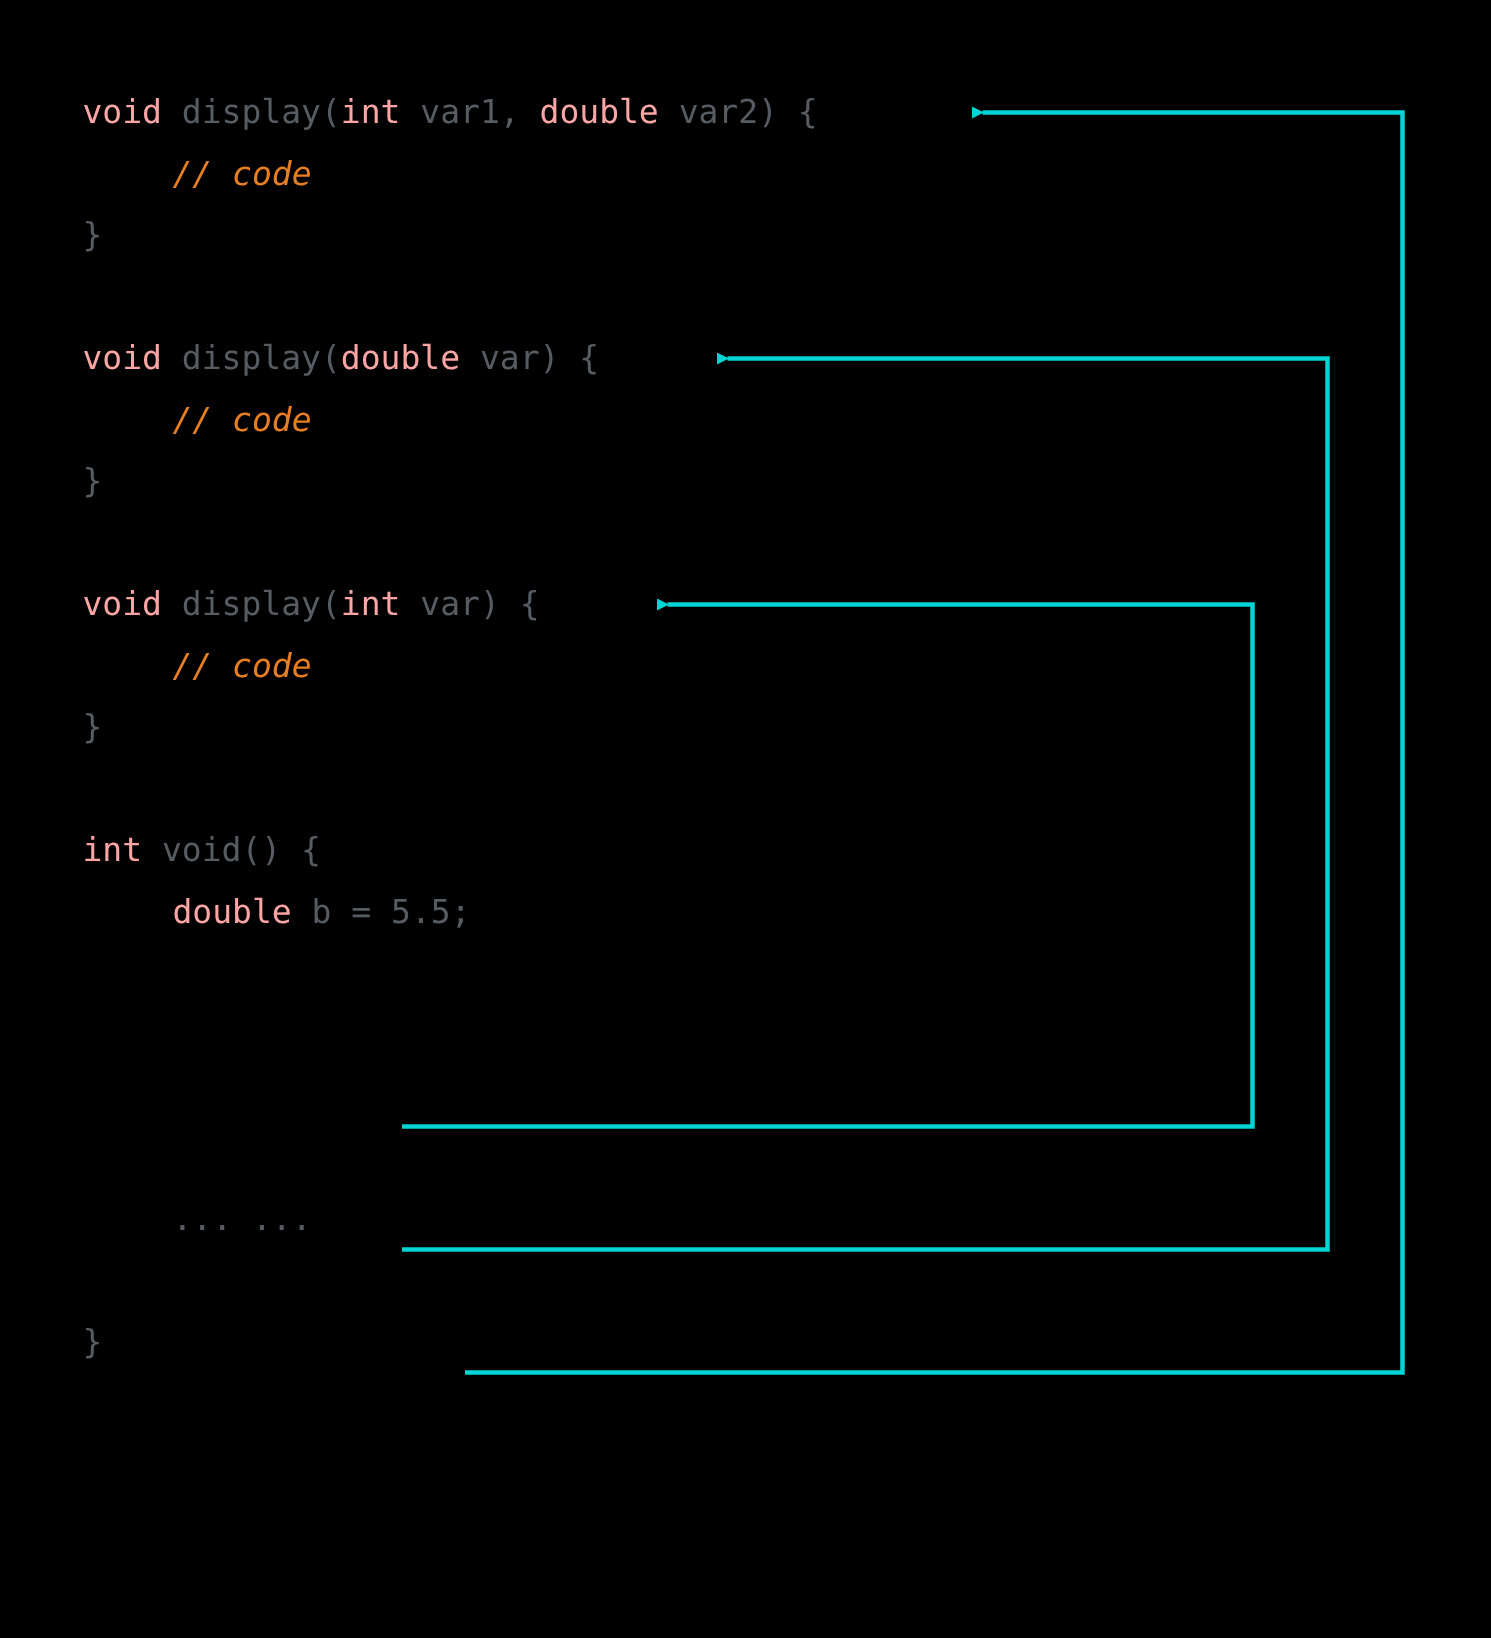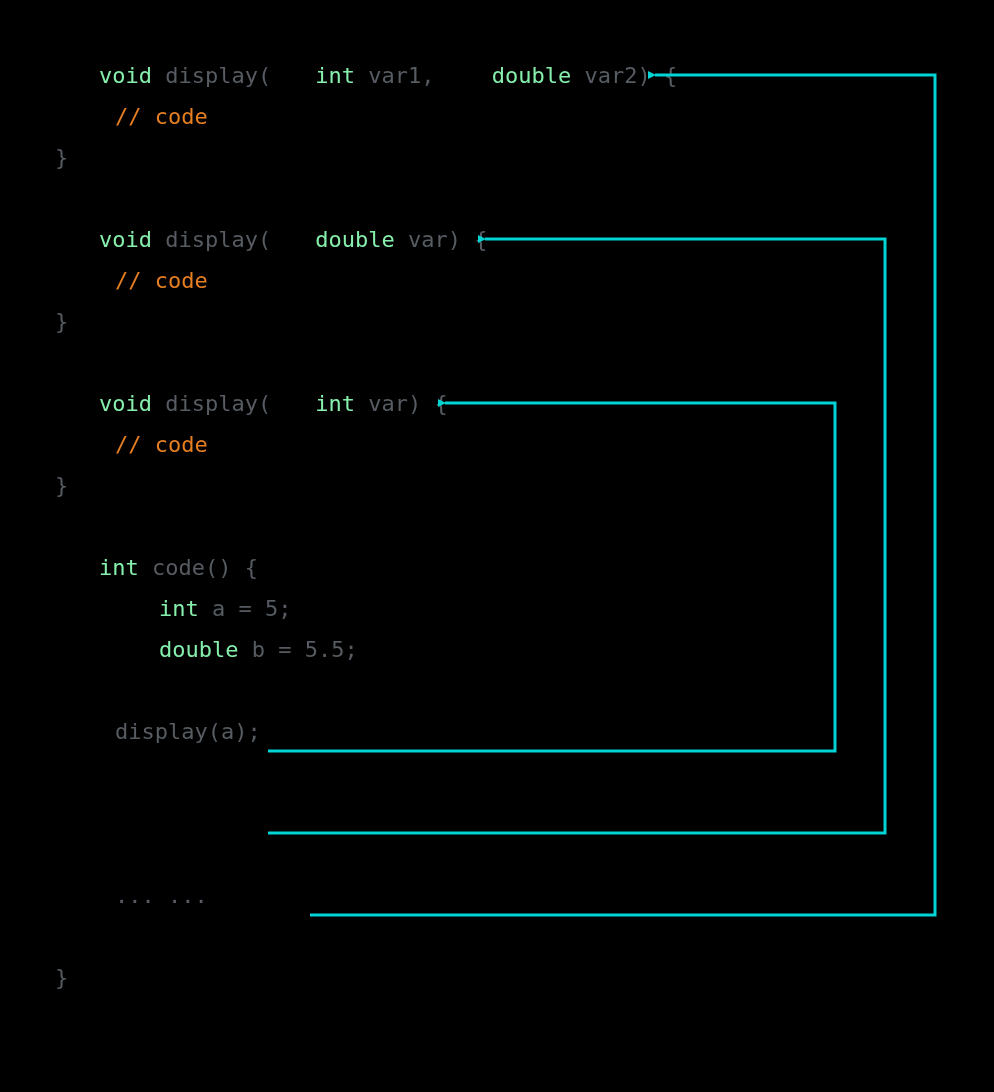--- a/index.html
+++ b/index.html
@@ -19,22 +19,22 @@
     .code-container {
       position: absolute;
       top: 55px;
       left: 55px;
       line-height: 41px;
     }
     .line {
       white-space: pre;
       color: #565c62;
     }
-    .kw { color: #86efac; margin-left: 44px; }
-    .comment { color: #e67e22; }
+    .kw { color: #fca5a5; }
+    .comment { color: #e67e22; font-style: italic; }
     .indent { display: inline-block; width: 60px; }
     svg.arrows {
       position: absolute;
       top: 0;
       left: 0;
       width: 994px;
       height: 1092px;
       pointer-events: none;
     }
   </style>
@@ -51,25 +51,23 @@
   <div class="line"><span class="kw">void</span> <span>display</span>(<span class="kw">double</span> <span>var</span><span>) {</span></div>
   <div class="line"><span class="indent"></span><span class="comment">// code</span></div>
   <div class="line">}</div>
   <div class="line"> </div>
 
   <div class="line"><span class="kw">void</span> <span>display</span>(<span class="kw">int</span> <span>var</span><span>) {</span></div>
   <div class="line"><span class="indent"></span><span class="comment">// code</span></div>
   <div class="line">}</div>
   <div class="line"> </div>
 
-  <div class="line"><span class="kw">int</span> <span>code() {</span></div>
-  <div class="line"><span class="indent"></span><span class="kw">int</span> <span>a = 5;</span></div>
+  <div class="line"><span class="kw">int</span> <span>void() {</span></div>
   <div class="line"><span class="indent"></span><span class="kw">double</span> <span>b = 5.5;</span></div>
   <div class="line"> </div>
-  <div class="line"><span class="indent"></span><span>display(a);</span></div>
   <div class="line"> </div>
   <div class="line"> </div>
   <div class="line"> </div>
   <div class="line"><span class="indent"></span><span>... ...</span></div>
   <div class="line"> </div>
   <div class="line">}</div>
 </div>
 
 <svg class="arrows">
   <defs>

